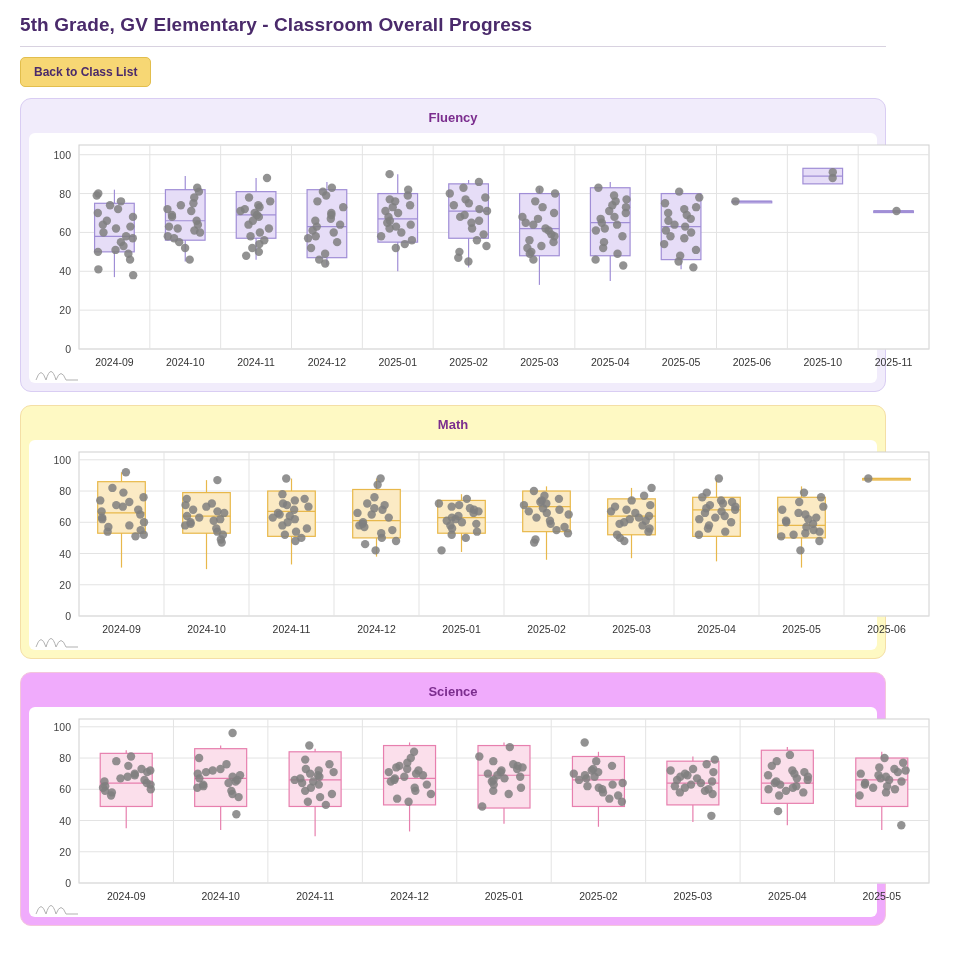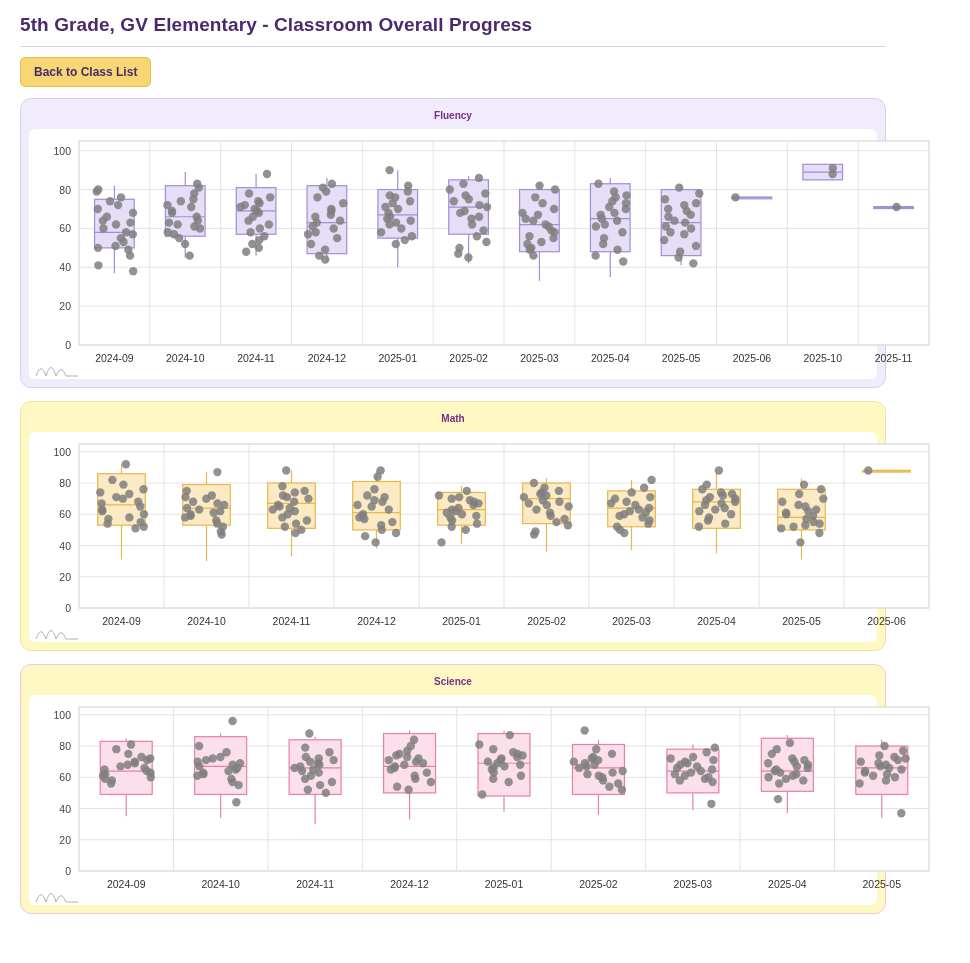--- a/index.html
+++ b/index.html
@@ -44,21 +44,21 @@
     margin-bottom: 11px;
   }
   .panel {
     border-radius: 11px;
     margin-bottom: 13px;
     padding: 8px 8px 8px 8px;
     box-sizing: border-box;
   }
   .panel-title {
     text-align: center;
-    font-size: 10px;
+    font-size: 13px;
     font-weight: bold;
     color: #7b2d8e;
     padding: 3px 0 8px 0;
   }
   .plot-card {
     background: #ffffff;
     border-radius: 6px;
     position: relative;
     box-sizing: border-box;
   }
@@ -654,21 +654,21 @@
               <line x1="833.7" y1="38.55238095238096" x2="881.3" y2="38.55238095238096" stroke="#e8b84b" stroke-width="1.4"></line>
               <circle cx="839.2899946308136" cy="38.55238095238096" r="4.2" fill="#7f7f7f" fill-opacity="0.85"></circle>
             </g>
             <text x="857.5" y="193" text-anchor="middle" class="xtick-label">2025-06</text>
           </svg>
           <svg viewBox="0 0 44 20" class="corner-glyph">
             <path d="M1 19 Q6 4 11 19 Q16 2 21 19 Q26 6 31 19 L43 19" fill="none" stroke="#888" stroke-width="1"></path>
           </svg>
         </div>
       </div>
-      <div class="panel" style="background: #fef9c3; border: 1px solid rgb(243, 198, 220);">
+      <div class="panel" style="background: #f0abfc; border: 1px solid rgb(243, 198, 220);">
         <div class="panel-title">Science</div>
         <div class="plot-card">
           <svg width="912" height="210" class="plot-svg">
             <rect x="50" y="12" width="850" height="164" fill="#fff" stroke="#d0d0d0" stroke-width="1"></rect>
             <line x1="50" y1="176" x2="900" y2="176" stroke="#e3e3e3" stroke-width="1"></line>
             <text x="42" y="180" text-anchor="end" class="tick-label">0</text>
             <line x1="50" y1="144.76190476190476" x2="900" y2="144.76190476190476" stroke="#e3e3e3" stroke-width="1"></line>
             <text x="42" y="148.76190476190476" text-anchor="end" class="tick-label">20</text>
             <line x1="50" y1="113.52380952380952" x2="900" y2="113.52380952380952" stroke="#e3e3e3" stroke-width="1"></line>
             <text x="42" y="117.52380952380952" text-anchor="end" class="tick-label">40</text>

